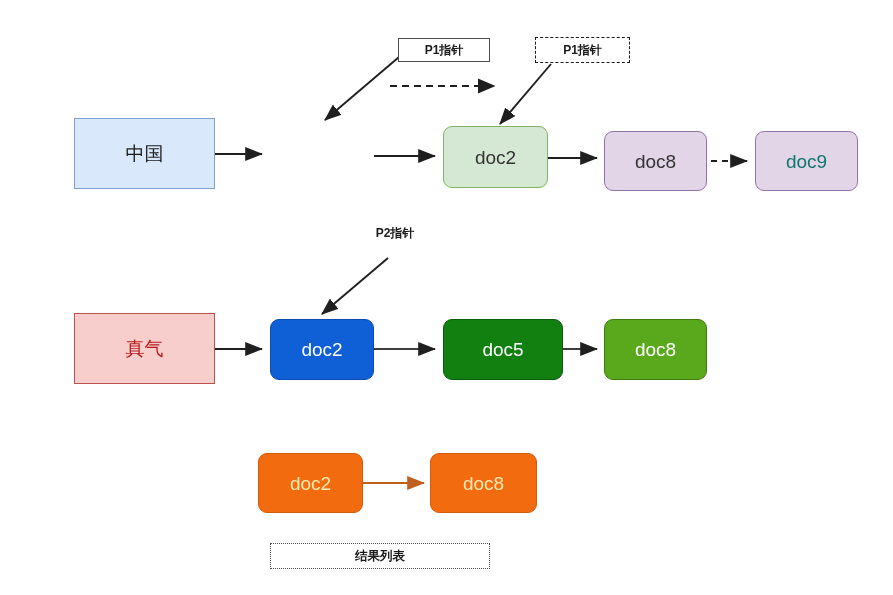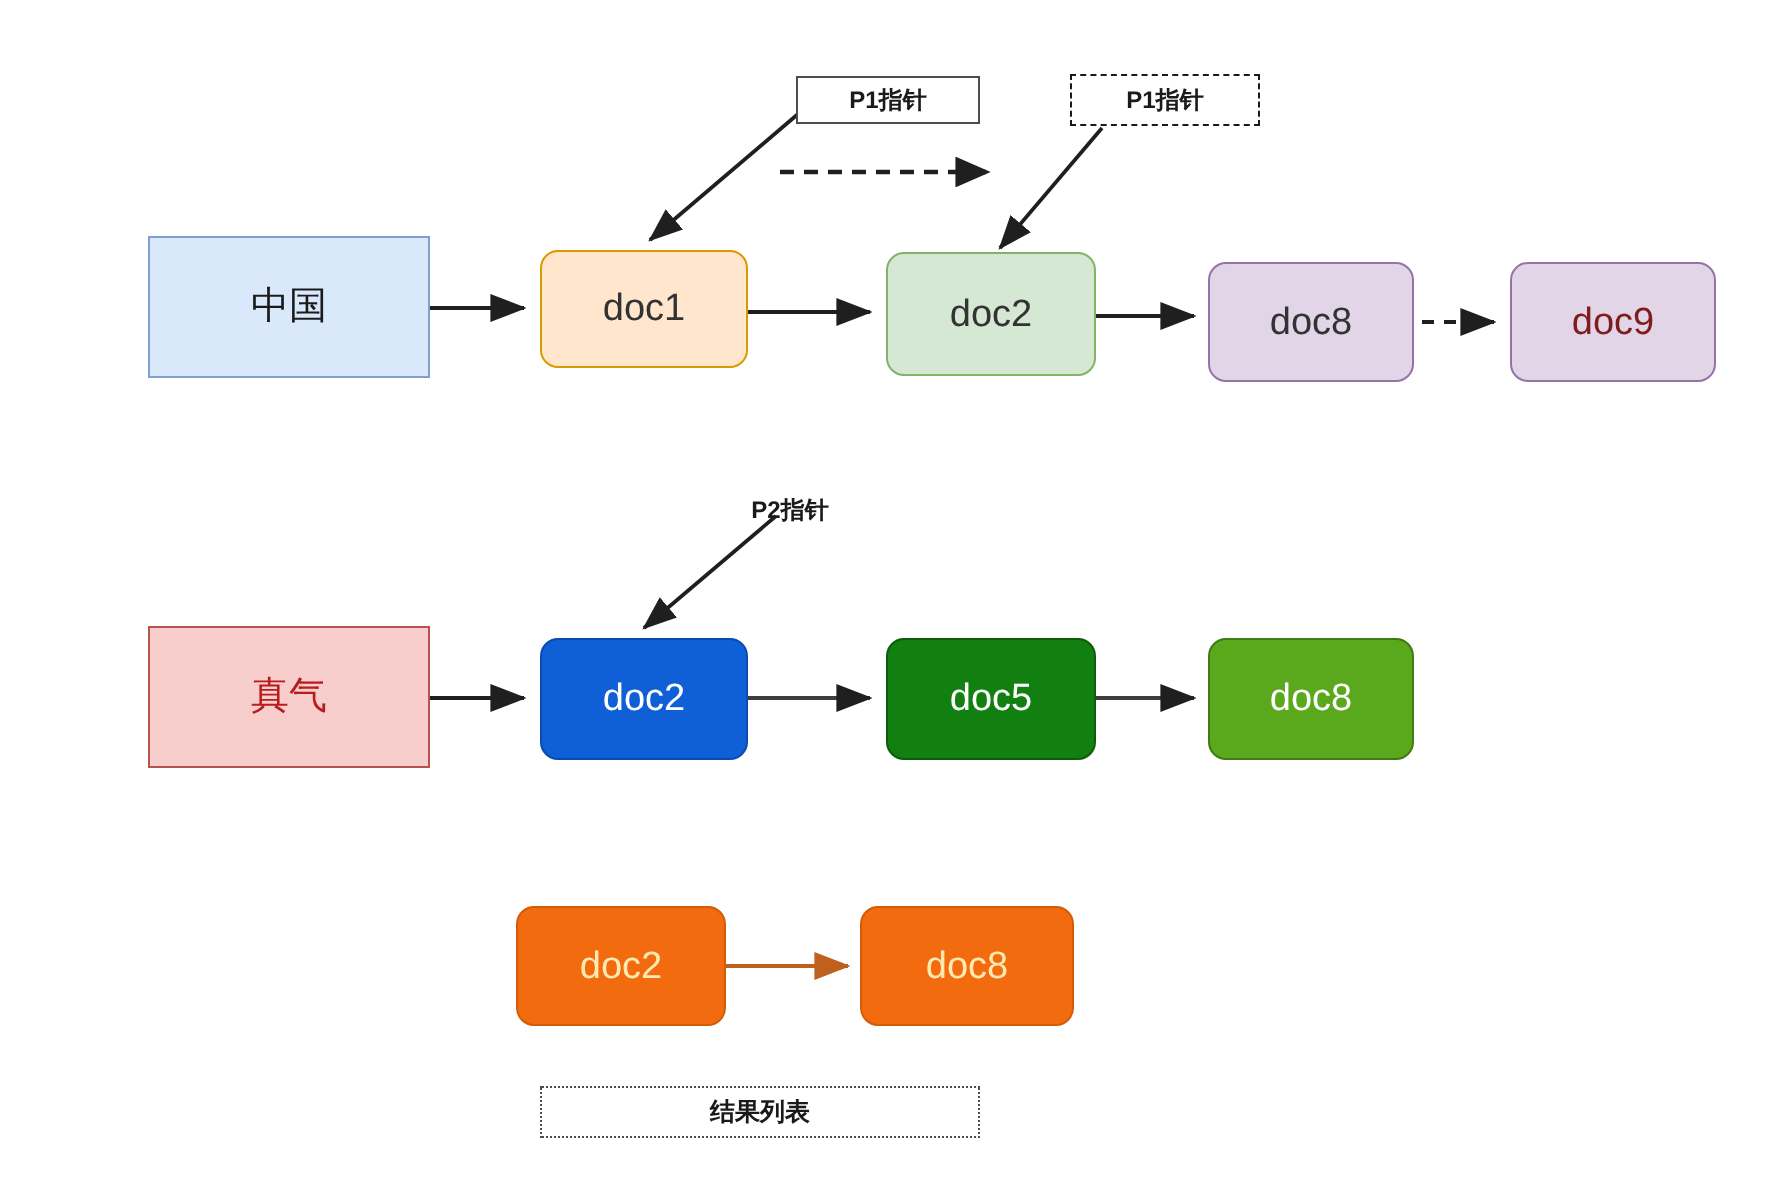--- a/index.html
+++ b/index.html
@@ -73,31 +73,31 @@
   .n-doc8p {
     left: 604px; top: 131px; width: 103px; height: 60px;
     background: #e1d5e7;
     border: 1.4px solid #9673a6;
     color: #333333;
   }
   .n-doc9p {
     left: 755px; top: 131px; width: 103px; height: 60px;
     background: #e1d5e7;
     border: 1.4px solid #9673a6;
-    color: #7f1d1d;
+    color: #0f766e;
     text-align: center;
   }
   .n-doc2b {
     left: 270px; top: 319px; width: 104px; height: 61px;
     background: #0f5fd7;
     border: 1.4px solid #0b4bb0;
     color: #ffffff;
   }
   .n-doc5 {
-    left: 443px; top: 319px; width: 105px; height: 61px;
+    left: 443px; top: 319px; width: 120px; height: 61px;
     background: #118011;
     border: 1.4px solid #0c5c0c;
     color: #ffffff;
   }
   .n-doc8g {
     left: 604px; top: 319px; width: 103px; height: 61px;
     background: #5aa81c;
     border: 1.4px solid #3f7a12;
     color: #ffffff;
   }
@@ -131,21 +131,21 @@
     left: 398px; top: 38px; width: 92px; height: 24px;
     border: 1.3px solid #4d4d4d;
     background: #ffffff;
   }
   .ann-p1-dashed {
     left: 535px; top: 37px; width: 95px; height: 26px;
     border: 1.4px dashed #1a1a1a;
     background: #ffffff;
   }
   .ann-p2 {
-    left: 362px; top: 246px; width: 66px; height: 18px;
+    left: 362px; top: 224px; width: 66px; height: 18px;
     border: none;
     background: transparent;
   }
   .ann-result {
     left: 270px; top: 543px; width: 220px; height: 26px;
     border: 1.4px dotted #4d4d4d;
     background: #ffffff;
     font-size: 12.5px;
   }
 </style>
@@ -208,23 +208,20 @@
 
     <g stroke="#c0601f" stroke-width="2" fill="none">
       <line x1="363" y1="483" x2="424" y2="483" marker-end="url(#ah-orange)"></line>
     </g>
   </svg>
 
   <div class="node rect-sharp n-zhongguo">
     <span class="node-label">中国</span>
   </div>
 
-  <div class="node rect-round n-doc1">
-    <span class="node-label">doc1</span>
-  </div>
 
   <div class="node rect-round n-doc2g">
     <span class="node-label">doc2</span>
   </div>
 
   <div class="node rect-round n-doc8p">
     <span class="node-label">doc8</span>
   </div>
 
   <div class="node rect-round n-doc9p">

